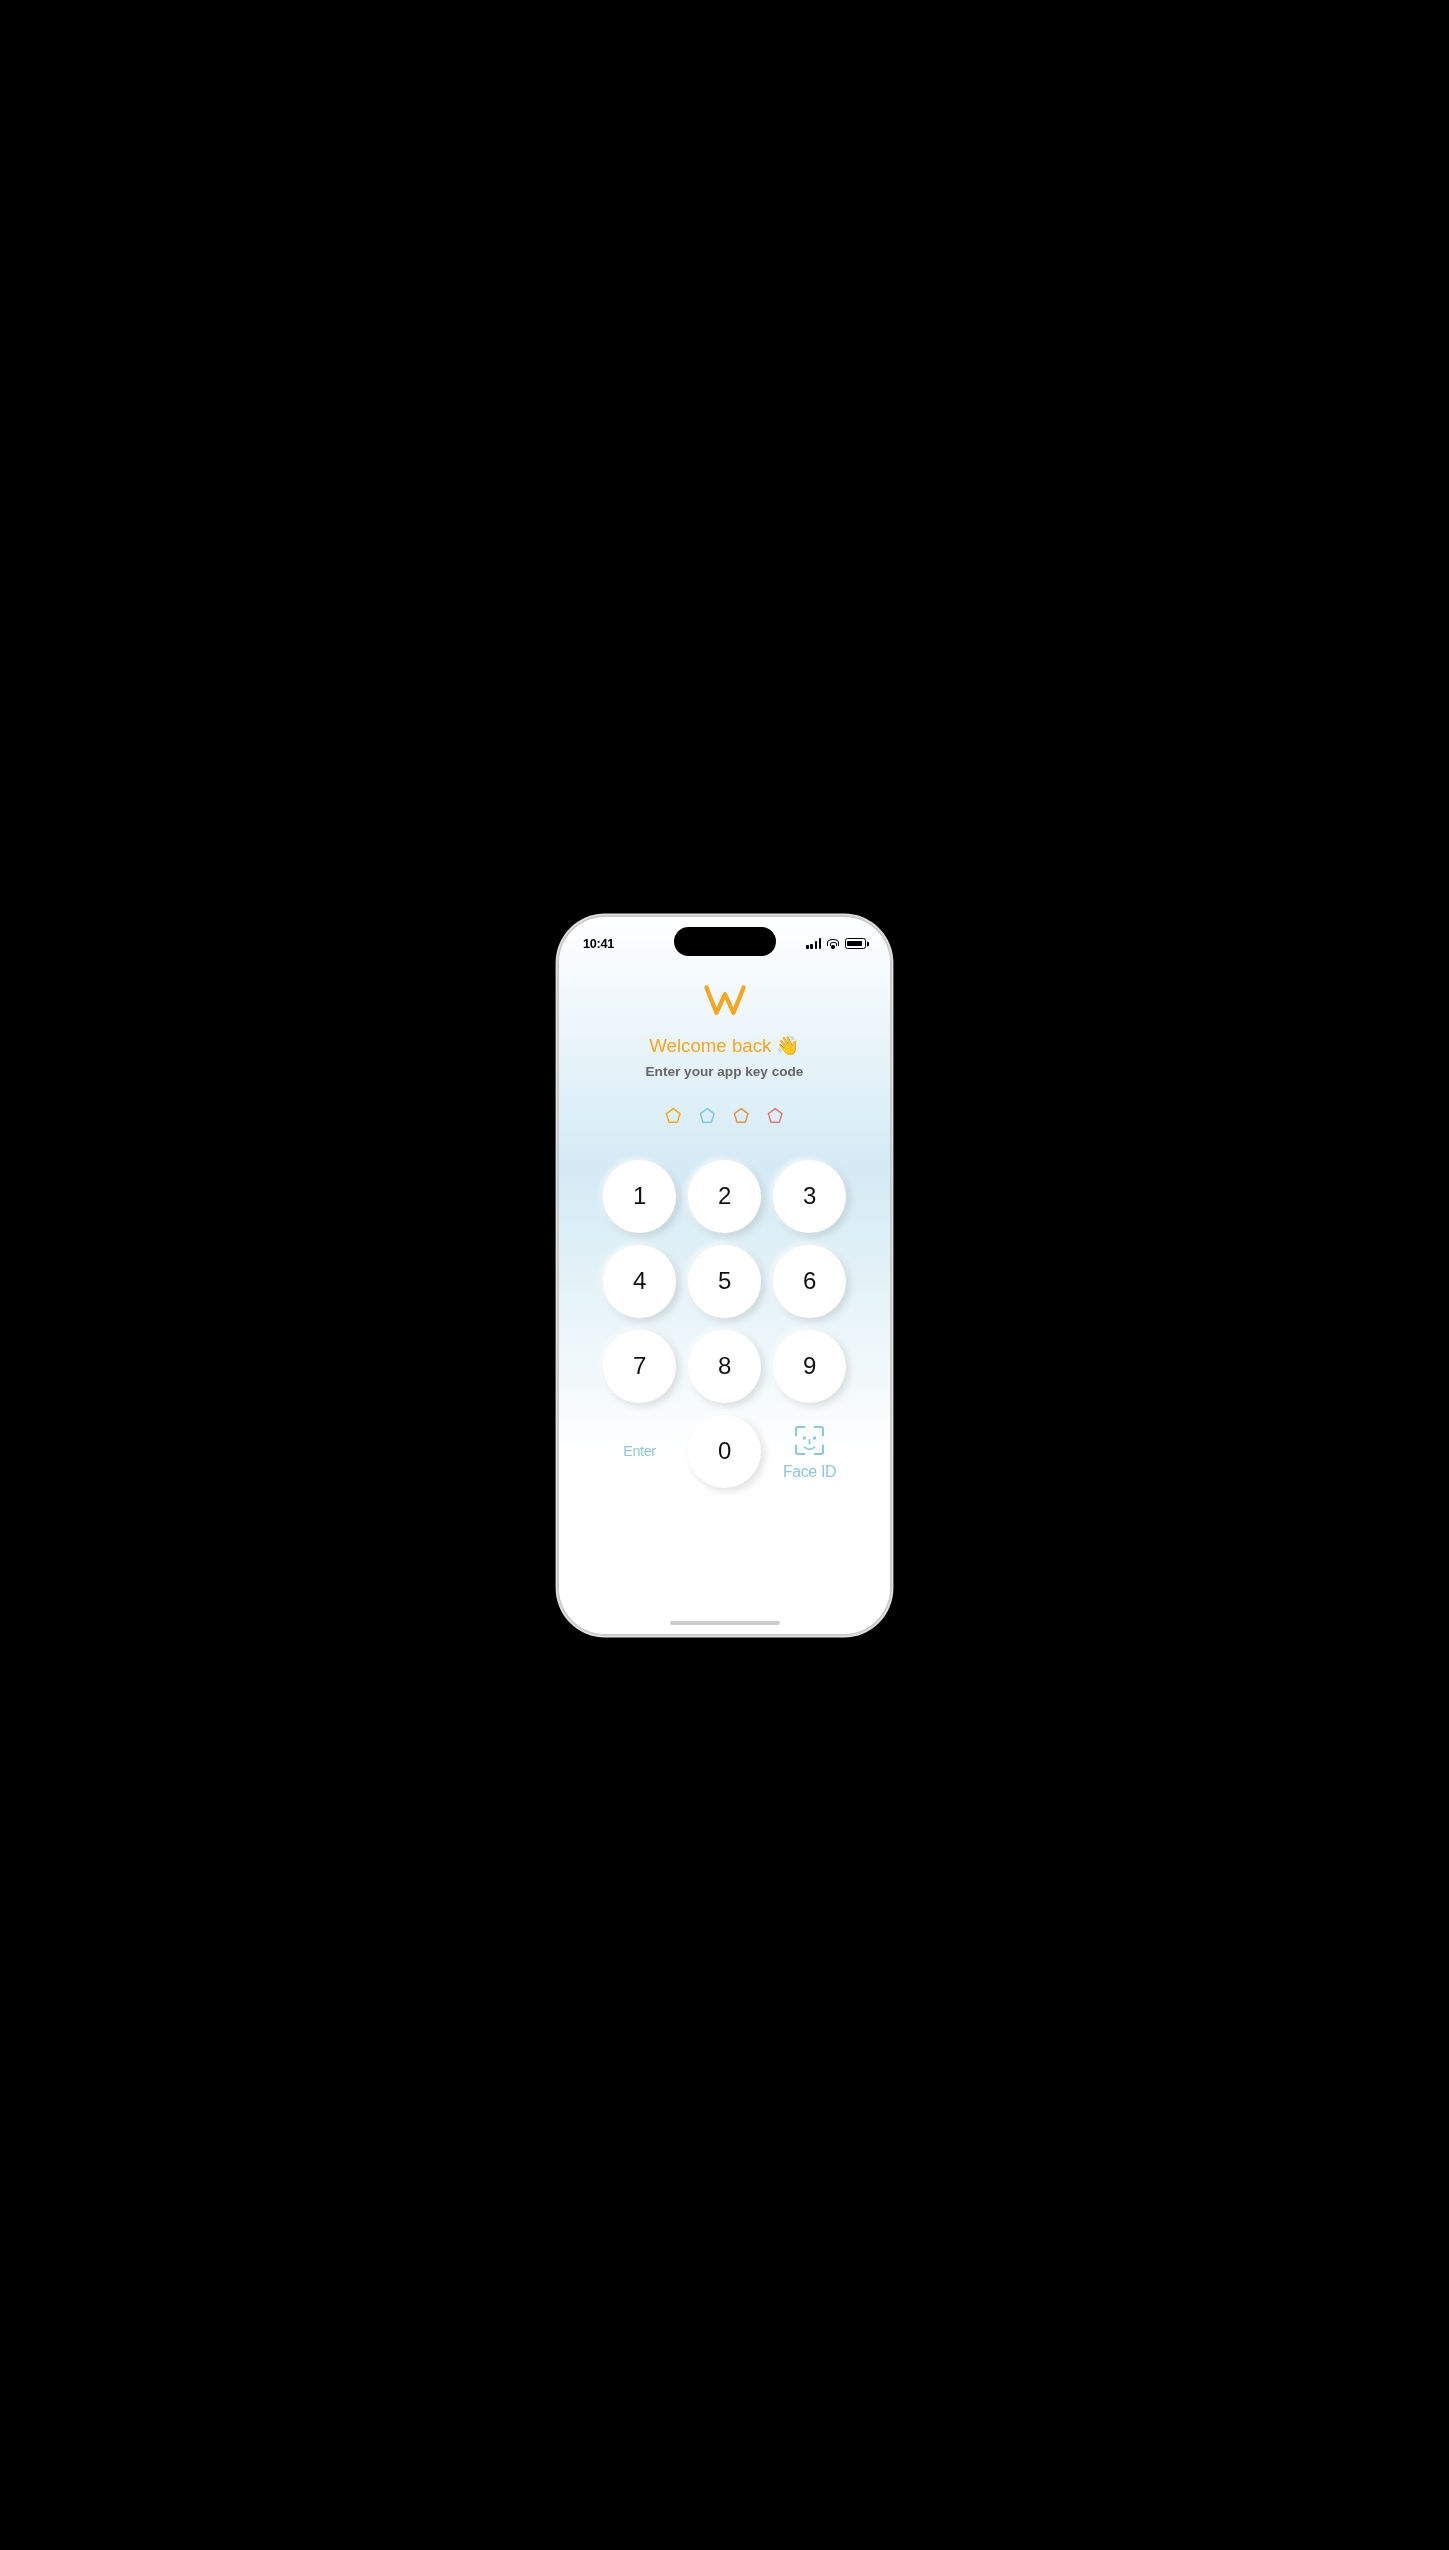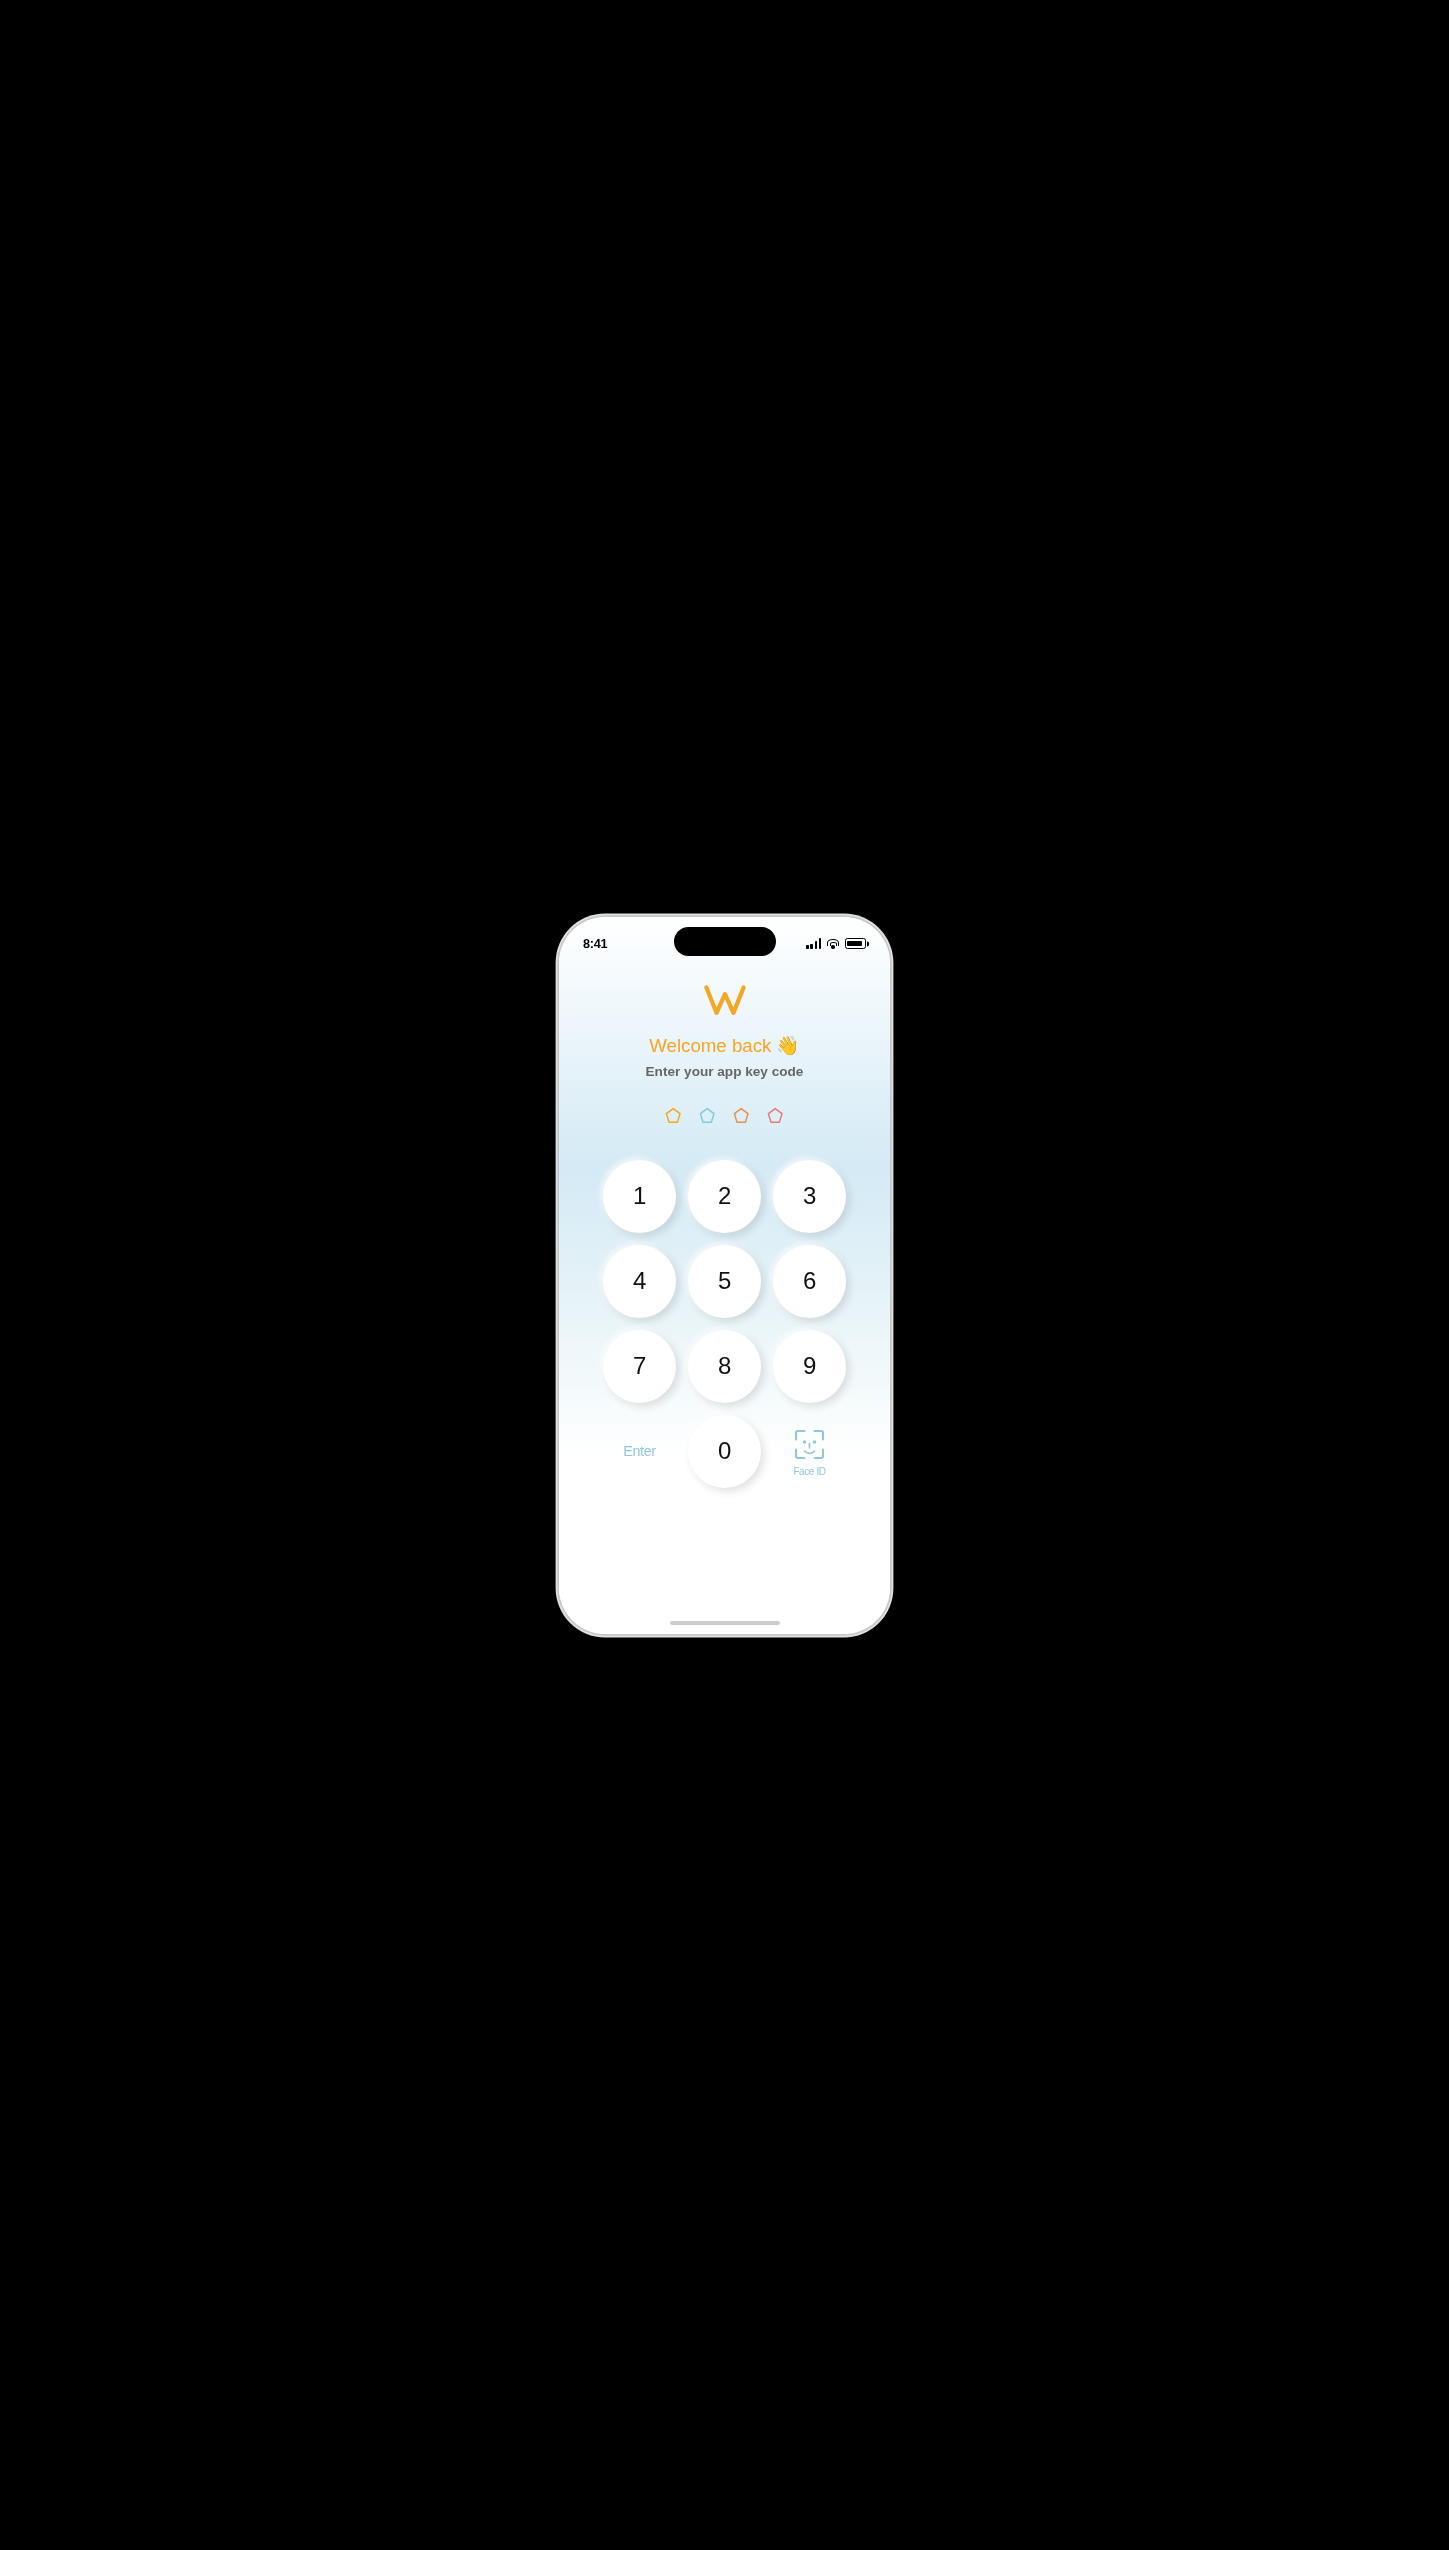--- a/index.html
+++ b/index.html
@@ -275,21 +275,21 @@
       cursor: pointer;
       height: 73px;
     }
 
     .face-id-icon {
       width: 37px;
       height: 37px;
     }
 
     .face-id-label {
-      font-size: 10px;
+      font-size: 16px;
       color: #90c8d8;
       font-weight: 500;
     }
 
     
     .home-indicator {
       position: absolute;
       bottom: 8.5px;
       left: 50%;
       transform: translateX(-50%);
@@ -302,21 +302,21 @@
   </style>
 </head>
 <body>
 
 <div class="phone-shell">
   <div class="dynamic-island"></div>
 
   <div class="screen">
 
     <div class="status-bar">
-      <span class="status-time">8:41</span>
+      <span class="status-time">10:41</span>
       <div class="status-icons">
         <div class="signal-bars">
           <span></span>
             <span></span>
             <span></span>
             <span></span>
         </div>
         <div class="wifi-icon">
           <div class="wifi-arc wifi-arc-2"></div>
           <div class="wifi-arc wifi-arc-1"></div>

